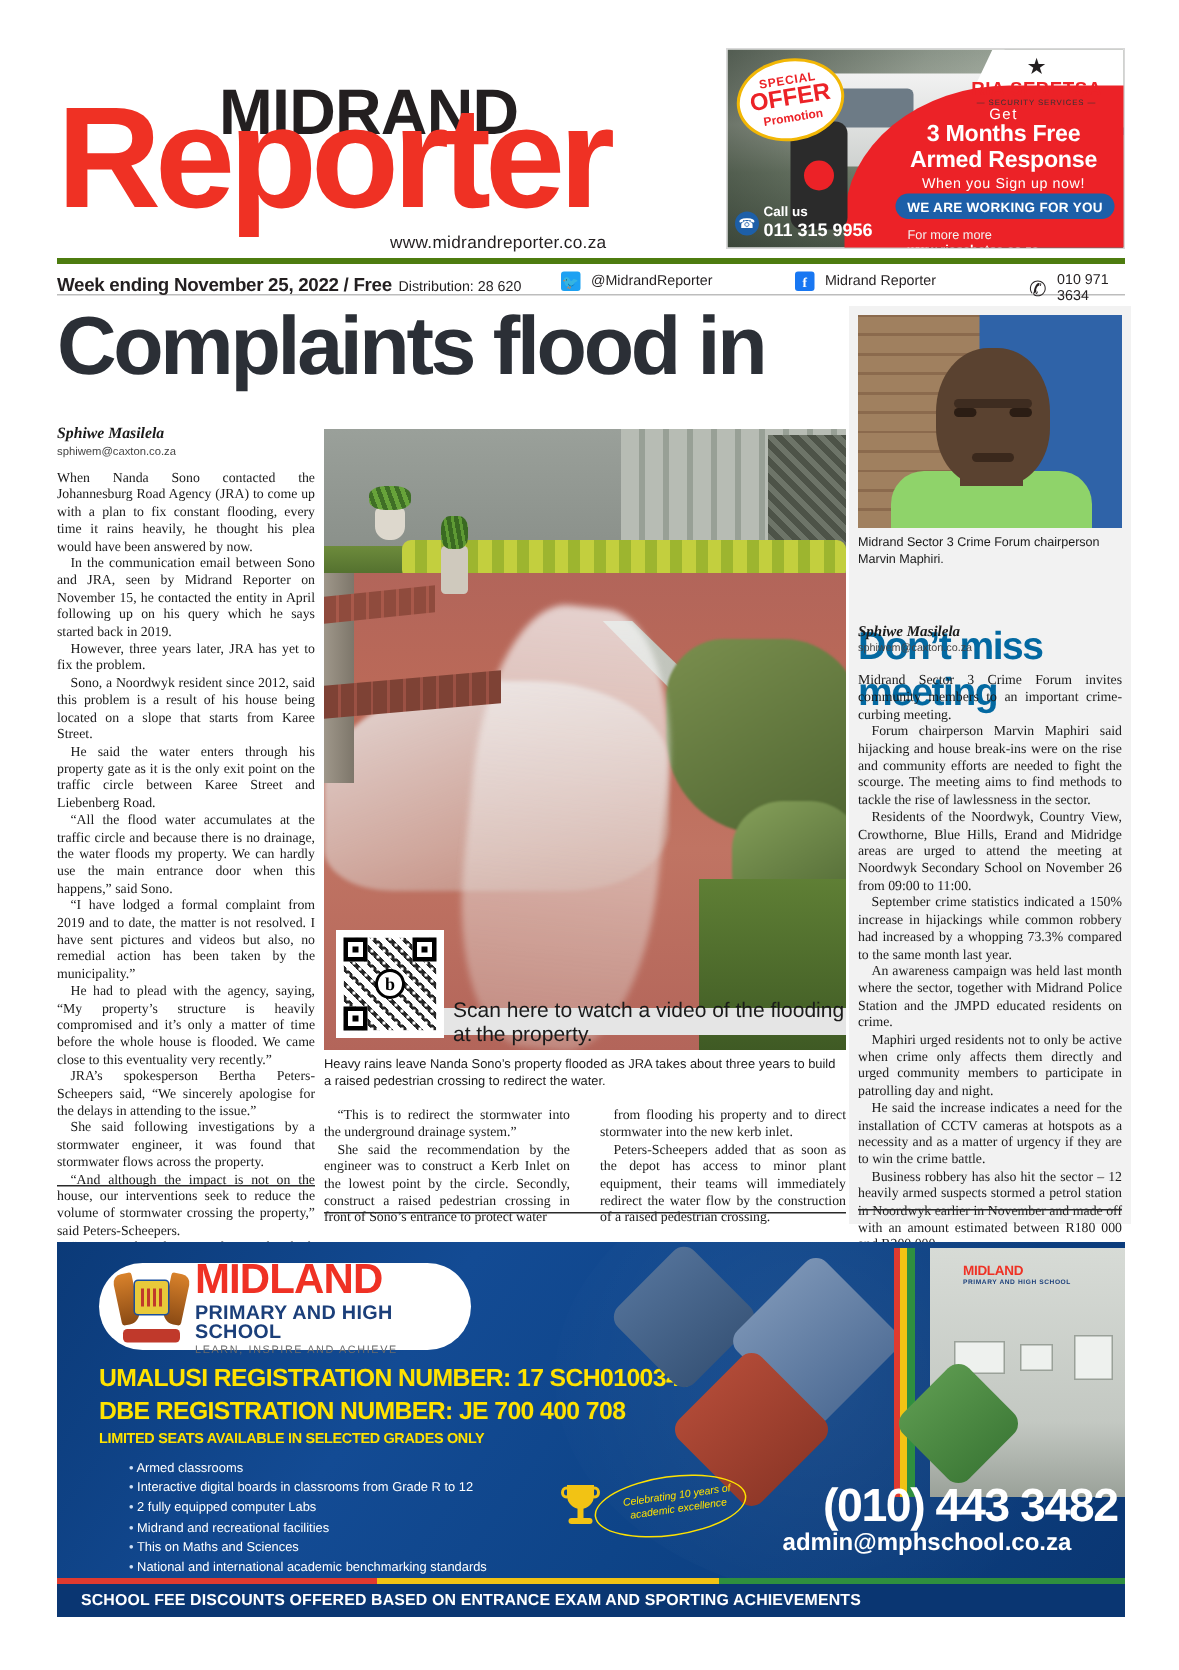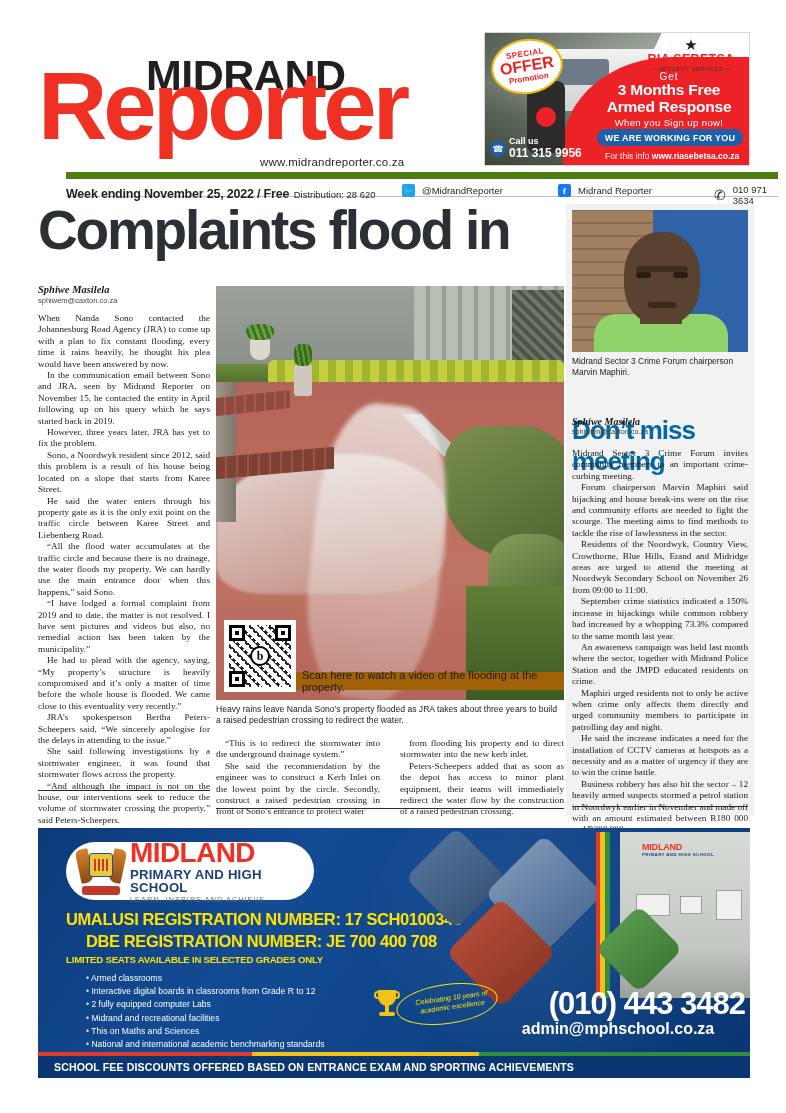--- a/index.html
+++ b/index.html
@@ -114,21 +114,21 @@
     border-radius: 50%; background: #1d5fa8; color: #fff; font-size: 9px;
     display: flex; align-items: center; justify-content: center;
   }
   .topad-more { position: absolute; left: 120px; top: 118px; z-index: 6; color: #f3f3f3;
     font-family: "Liberation Sans", sans-serif; font-size: 8.5px; }
   .topad-more b { color: #fff; }
 
   
   .datebar {
     position: absolute; left: 38px; top: 172px; width: 712px; height: 25px;
-    border-top: 7px solid #4d7c0f; border-bottom: 1px solid #bdbdbd; margin-left: 28px;
+    border-top: 4px solid #4d7c0f; border-bottom: 1px solid #bdbdbd;
   }
   .dateline {
     position: absolute; left: 0; top: 5px;
     font-family: "Liberation Sans", sans-serif; color: #231f20;
   }
   .dateline .d-main { font-size: 12.5px; font-weight: bold; letter-spacing: -.2px; }
   .dateline .d-sub { font-size: 9.5px; }
   .social { position: absolute; top: 5px; display: flex; align-items: center; gap: 7px;
     font-family: "Liberation Sans", sans-serif; font-size: 9.5px; color: #231f20; }
   .soc-tw { left: 336px; }
@@ -228,23 +228,23 @@
   }
   .qr-eye { position: absolute; width: 16px; height: 16px; border: 3px solid #000; background: #fff; }
   .qr-eye:after { content:""; position: absolute; inset: 3px; background: #000; }
   .qr-eye.tl { left: 0; top: 0; } .qr-eye.tr { right: 0; top: 0; } .qr-eye.bl { left: 0; bottom: 0; }
   .qr-center {
     position: absolute; left: 21px; top: 21px; width: 20px; height: 20px; border-radius: 50%;
     background: #fff; border: 2px solid #000; display: flex; align-items: center; justify-content: center;
     font-family: "Liberation Serif", serif; font-size: 12px; font-weight: bold; color: #000;
   }
   .qr-caption {
-    position: absolute; left: 296px; top: 672px; width: 268px; height: 18px; background: #a16207;
+    position: absolute; left: 296px; top: 672px; width: 268px; height: 18px; background: #e5e5e5;
     display: flex; align-items: center; padding-left: 6px;
-    font-family: "Liberation Sans", sans-serif; font-size: 11px; color: #1a1a1a;
+    font-family: "Liberation Sans", sans-serif; font-size: 14px; color: #1a1a1a;
   }
 
   .photo-caption {
     position: absolute; left: 216px; top: 704px; width: 348px;
     font-family: "Liberation Sans", sans-serif; font-size: 8.6px; line-height: 11px; color: #1a1a1a;
   }
 
   
   .col-b1 { position: absolute; left: 216px; top: 738px; width: 164px;
     font-size: 9.2px; line-height: 11.4px; color: #1a1a1a; text-align: justify; }
@@ -335,21 +335,21 @@
     color: #6a6a6a; letter-spacing: 1.1px; margin-top: 1px; }
 
   .botad-reg1 {
     position: absolute; left: 28px; top: 82px;
     font-family: "Liberation Sans", sans-serif; font-weight: bold; font-size: 16.5px;
     color: #ffe200; letter-spacing: -.4px;
   }
   .botad-reg2 {
     position: absolute; left: 28px; top: 104px;
     font-family: "Liberation Sans", sans-serif; font-weight: bold; font-size: 16.5px;
-    color: #ffe200; letter-spacing: -.4px; margin-left: 20px;
+    color: #ffe200; letter-spacing: -.4px;
   }
   .botad-limited {
     position: absolute; left: 28px; top: 126px;
     font-family: "Liberation Sans", sans-serif; font-weight: bold; font-size: 9.6px;
     color: #ffe200; letter-spacing: -.2px;
   }
   .botad-bullets {
     position: absolute; left: 48px; top: 144px; width: 300px;
     font-family: "Liberation Sans", sans-serif; font-size: 8.6px; line-height: 13.2px; color: #ffffff;
     list-style: none;
@@ -469,21 +469,21 @@
       </div>
 
       <div class="topad-btn">WE ARE WORKING FOR YOU</div>
 
       <div class="topad-phoneicon">☎</div>
       <div class="topad-call">
         <div class="c1">Call us</div>
         <div class="c2">011 315 9956</div>
       </div>
       <div class="topad-more">
-        <span>For this info </span><b>www.riasebetsa.co.za</b>
+        <span>For more more </span><b>www.riasebetsa.co.za</b>
       </div>
     </div>
   </div>
 
   <div class="datebar">
     <div class="dateline">
       <span class="d-main">Week ending November 25, 2022 / Free</span>
       <span class="d-sub">Distribution: 28 620</span>
     </div>
     <div class="social soc-tw">

